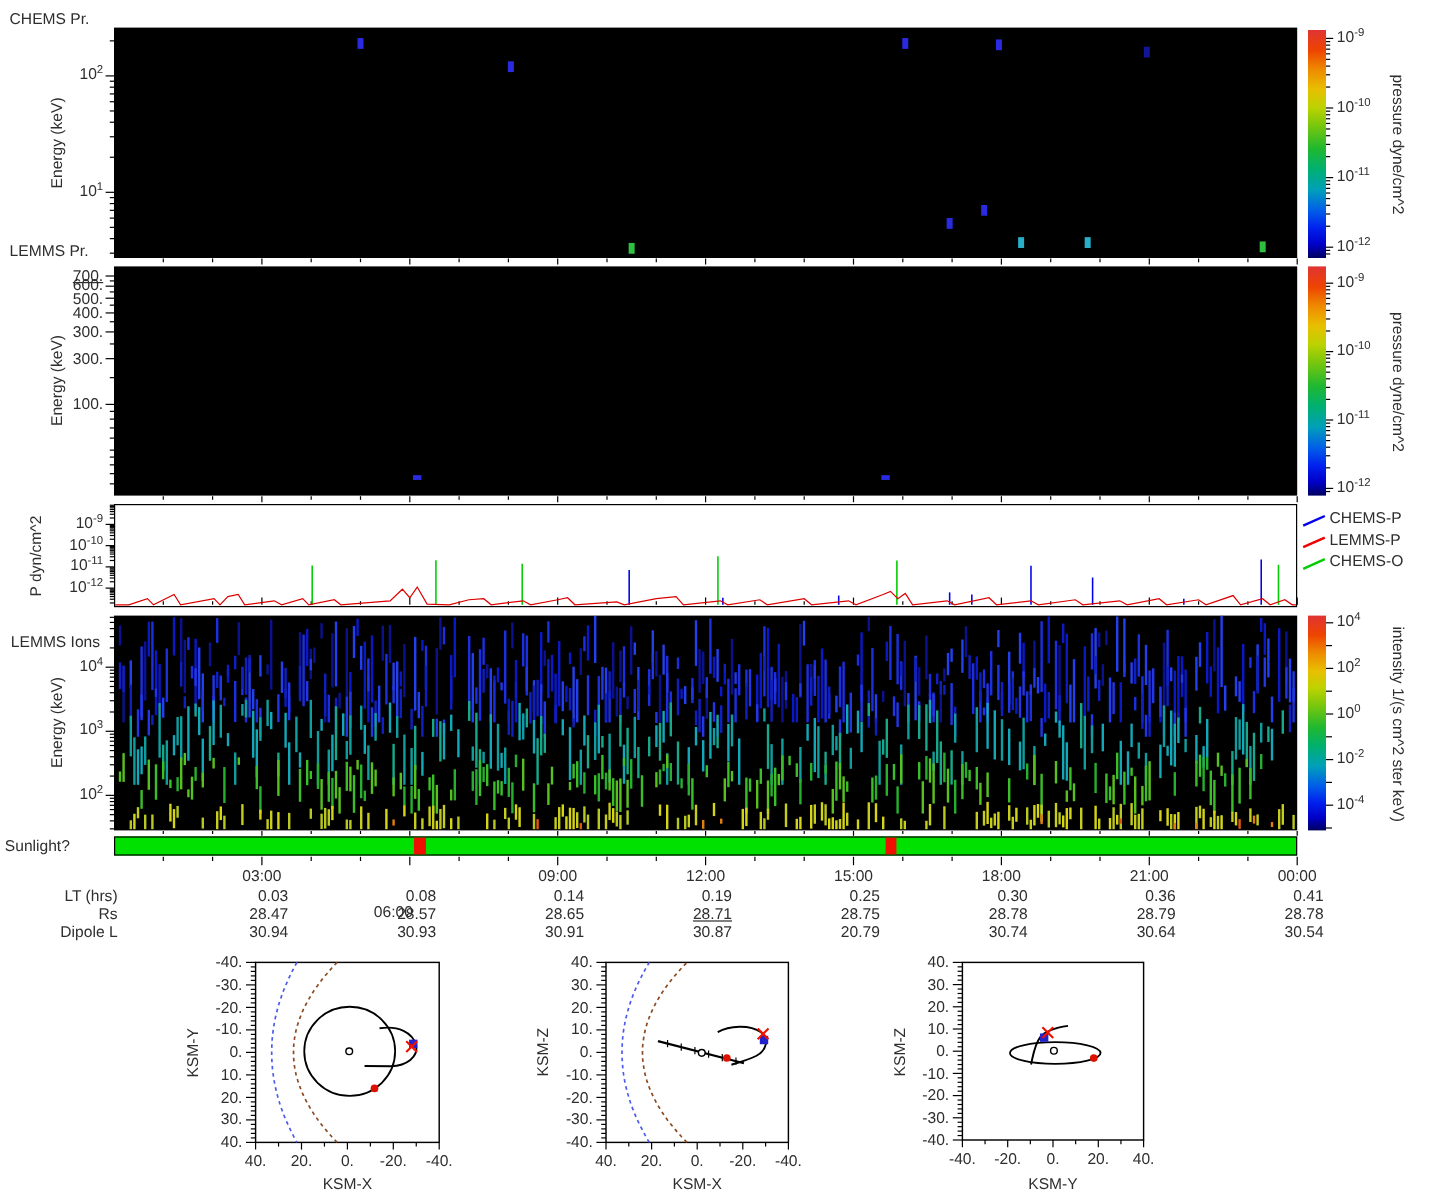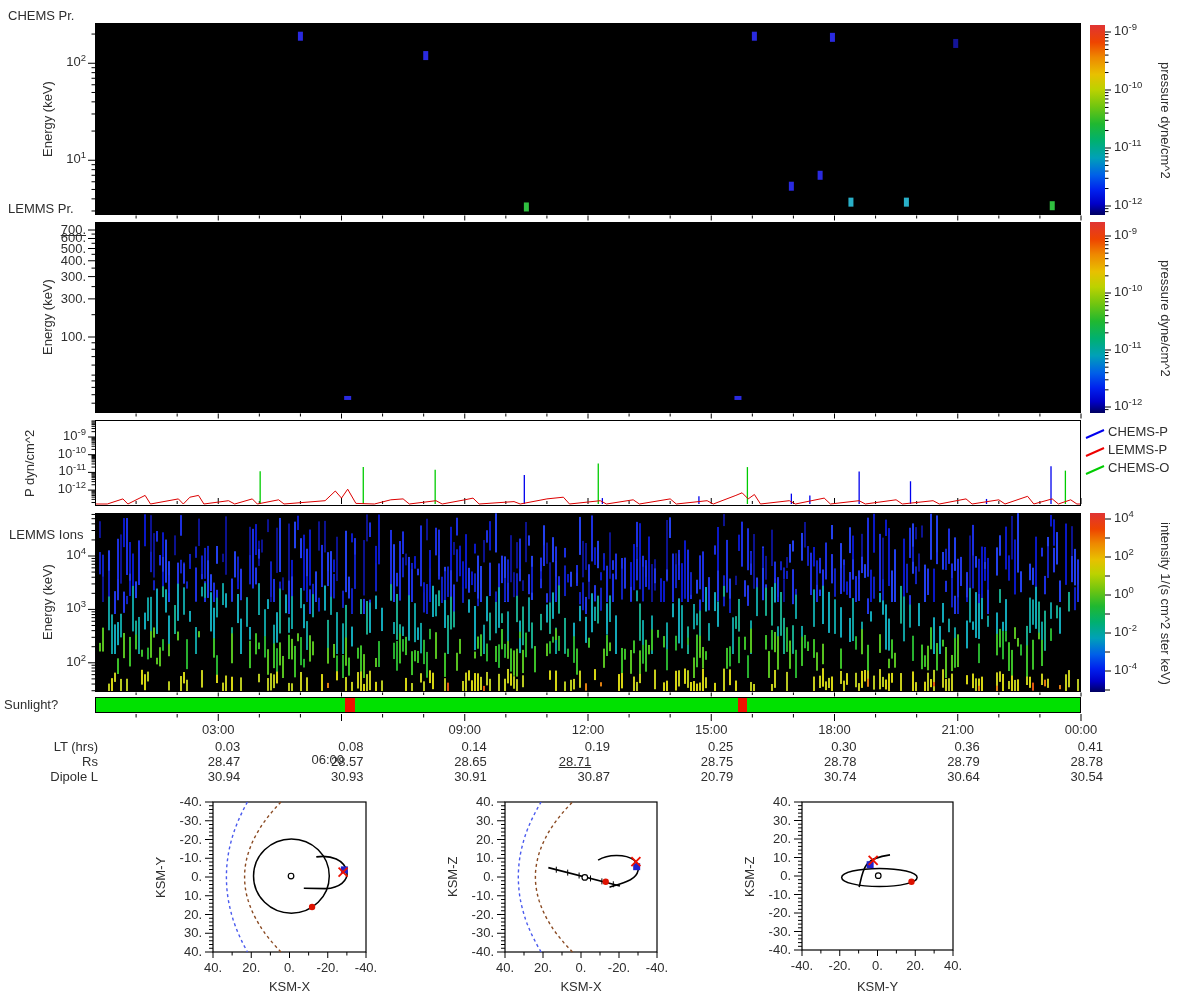--- a/index.html
+++ b/index.html
@@ -1521,21 +1521,21 @@
       <div class="lab" style="left: 311.5px; top: 752px; width: 60px; text-align: left;">06:00</div>
       <div class="lab" style="left: 293.5px; top: 739px; width: 70px; text-align: right;">0.08</div>
       <div class="lab" style="left: 293.5px; top: 754px; width: 70px; text-align: right;">28.57</div>
       <div class="lab" style="left: 293.5px; top: 769px; width: 70px; text-align: right;">30.93</div>
       <div class="lab" style="left: 434.75px; top: 722px; width: 60px; text-align: center;">09:00</div>
       <div class="lab" style="left: 416.75px; top: 739px; width: 70px; text-align: right;">0.14</div>
       <div class="lab" style="left: 416.75px; top: 754px; width: 70px; text-align: right;">28.65</div>
       <div class="lab" style="left: 416.75px; top: 769px; width: 70px; text-align: right;">30.91</div>
       <div class="lab" style="left: 558px; top: 722px; width: 60px; text-align: center;">12:00</div>
       <div class="lab" style="left: 540px; top: 739px; width: 70px; text-align: right;">0.19</div>
-      <div class="lab" style="left: 540px; top: 754px; width: 70px; text-align: center; text-decoration: underline;">28.71</div>
+      <div class="lab" style="left: 540px; top: 754px; width: 70px; text-align: right; text-decoration: underline;">28.71</div>
       <div class="lab" style="left: 540px; top: 769px; width: 70px; text-align: right;">30.87</div>
       <div class="lab" style="left: 681.25px; top: 722px; width: 60px; text-align: center;">15:00</div>
       <div class="lab" style="left: 663.25px; top: 739px; width: 70px; text-align: right;">0.25</div>
       <div class="lab" style="left: 663.25px; top: 754px; width: 70px; text-align: right;">28.75</div>
       <div class="lab" style="left: 663.25px; top: 769px; width: 70px; text-align: right;">20.79</div>
       <div class="lab" style="left: 804.5px; top: 722px; width: 60px; text-align: center;">18:00</div>
       <div class="lab" style="left: 786.5px; top: 739px; width: 70px; text-align: right;">0.30</div>
       <div class="lab" style="left: 786.5px; top: 754px; width: 70px; text-align: right;">28.78</div>
       <div class="lab" style="left: 786.5px; top: 769px; width: 70px; text-align: right;">30.74</div>
       <div class="lab" style="left: 927.75px; top: 722px; width: 60px; text-align: center;">21:00</div>

